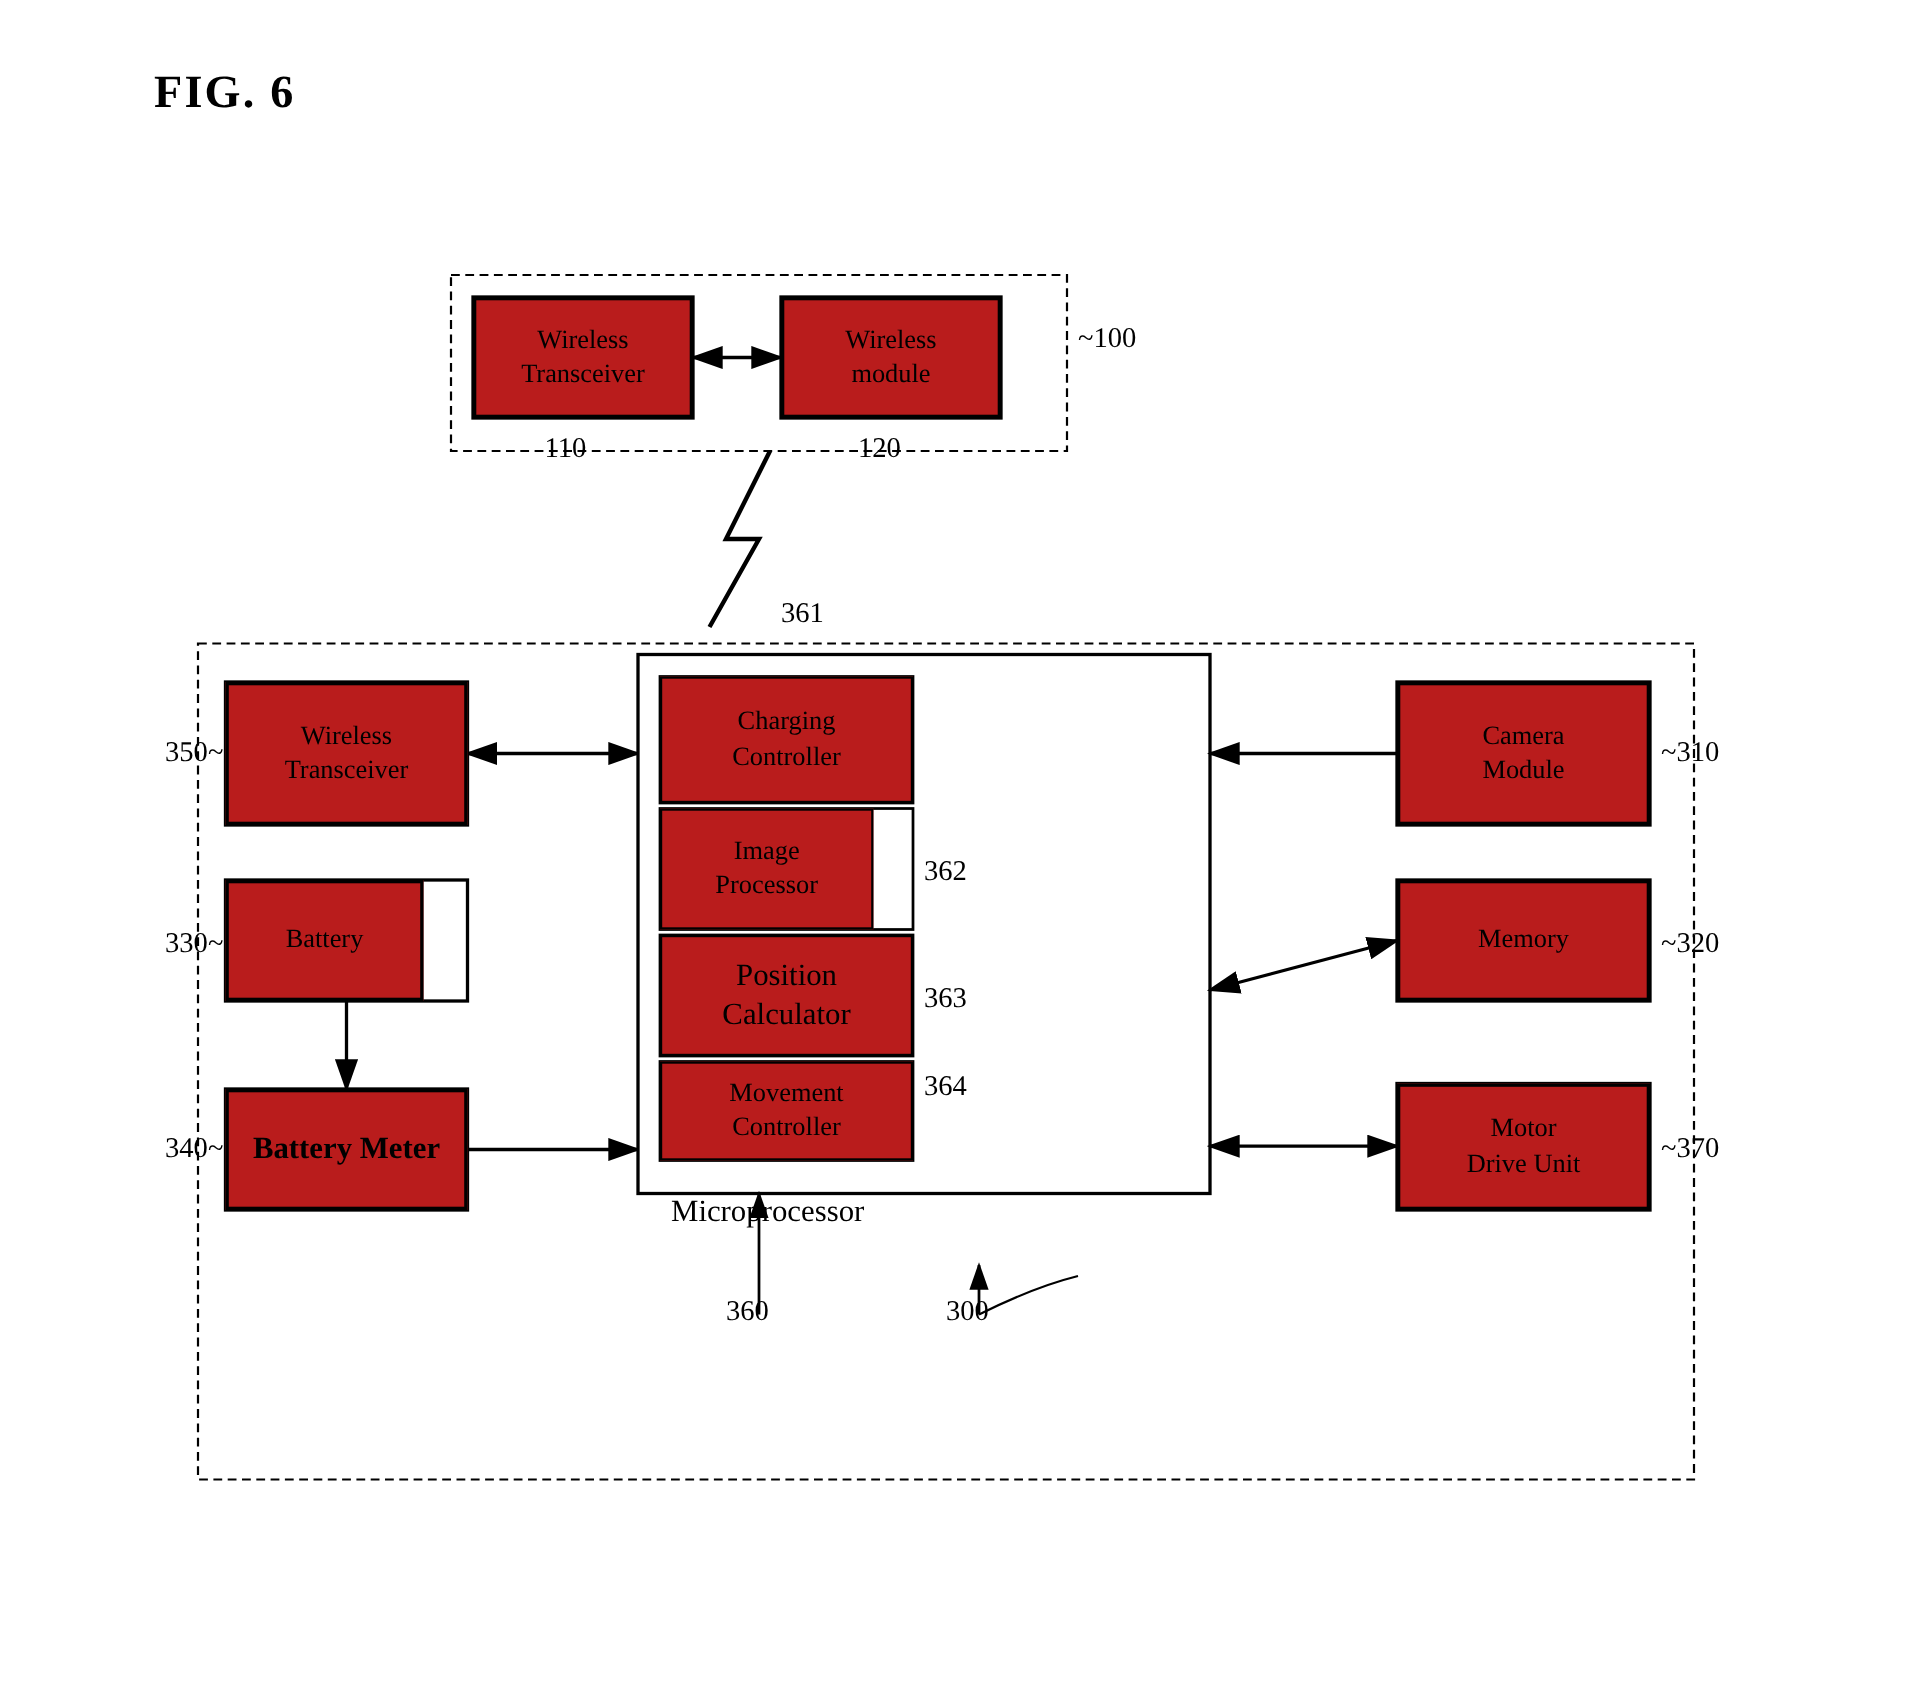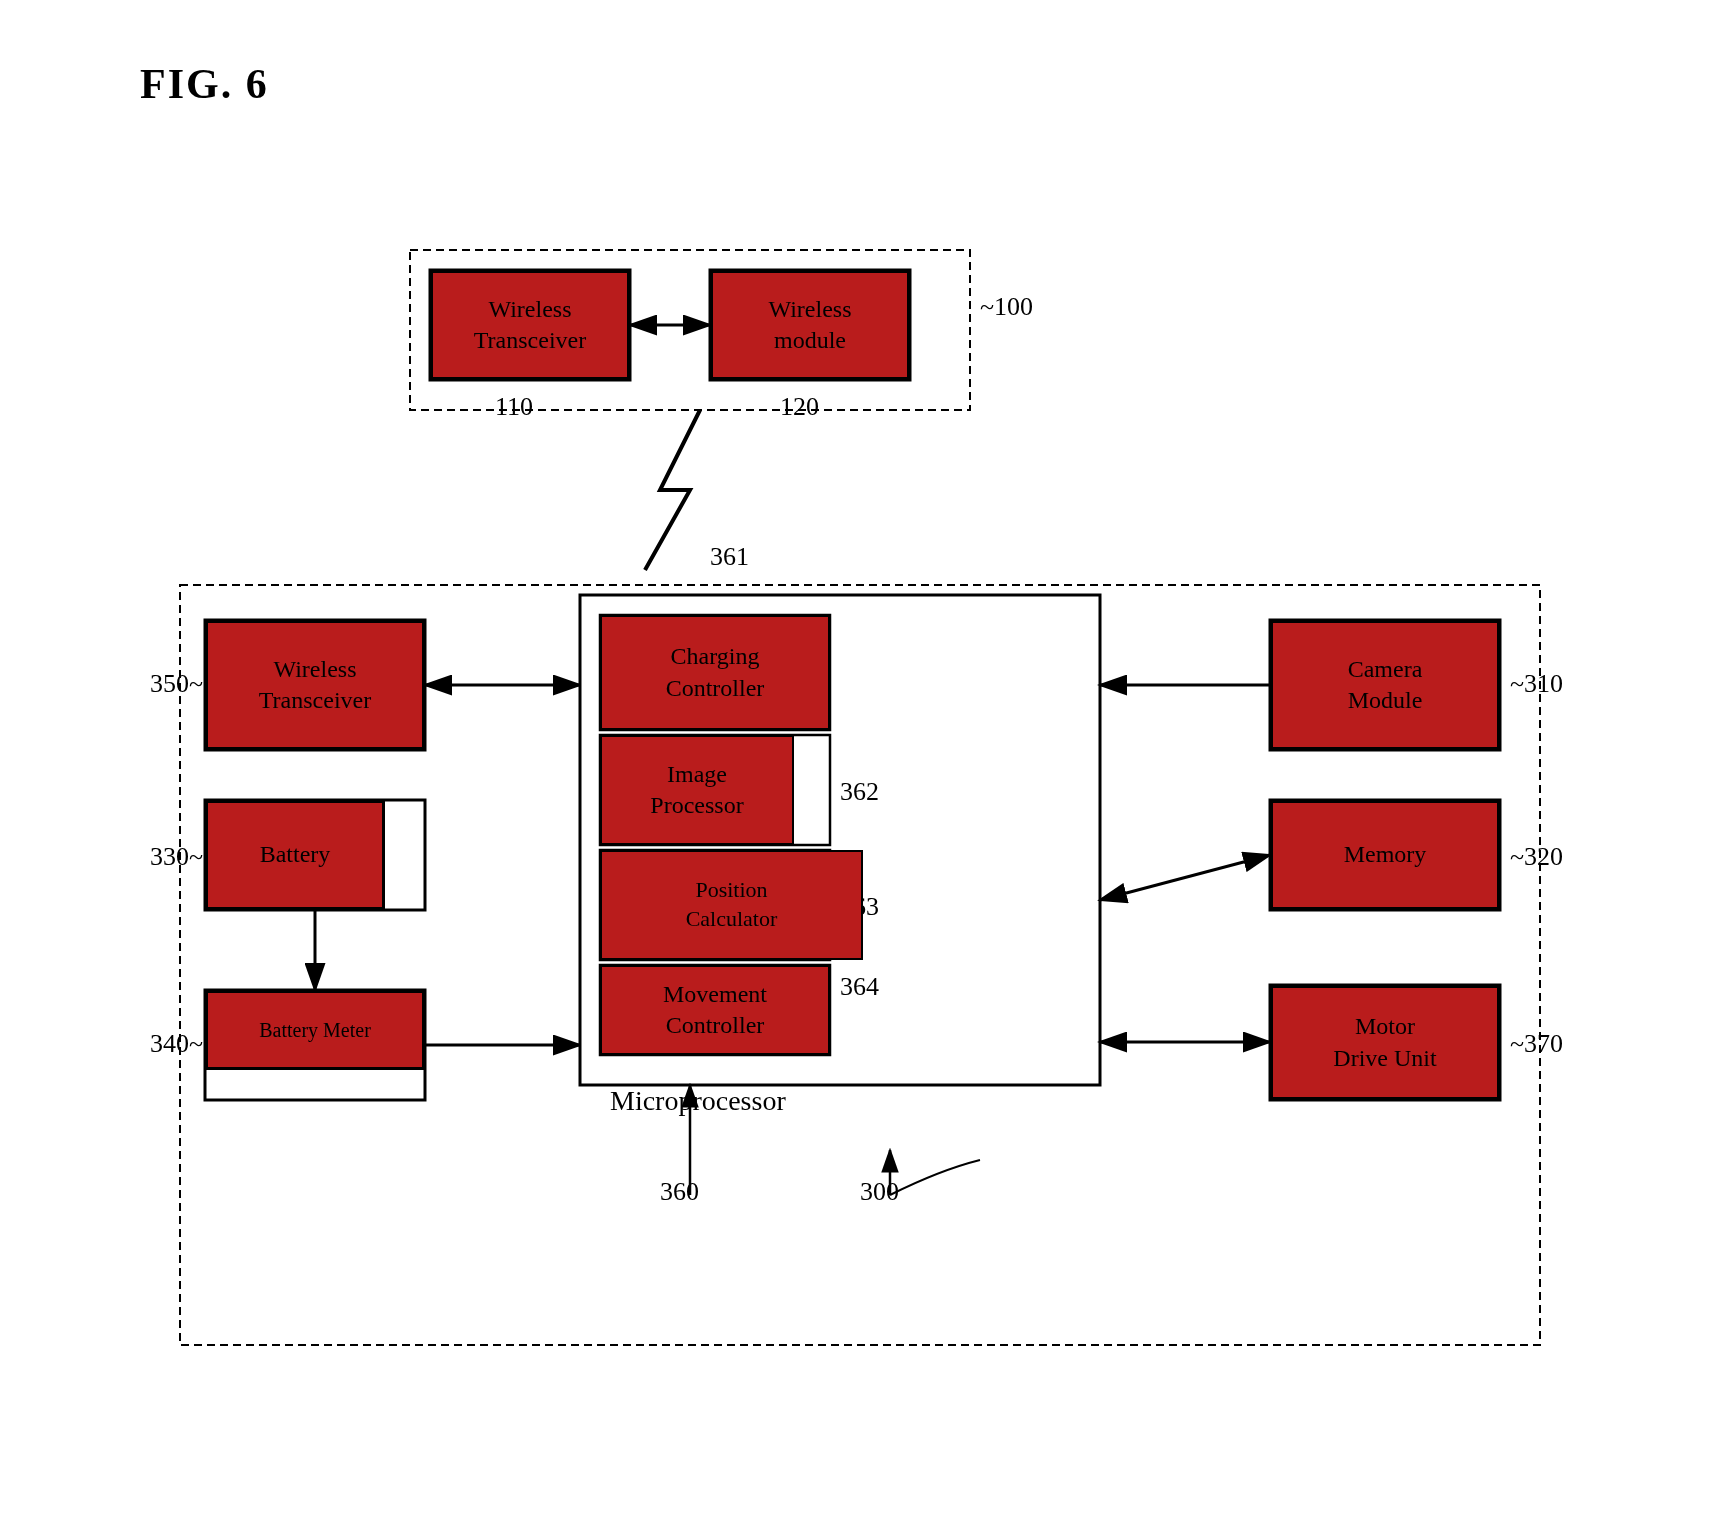--- a/index.html
+++ b/index.html
@@ -168,35 +168,35 @@
 
   <div class="box" style="left:105px; top:420px; width:220px; height:130px; font-size:24px;">
     <span style="white-space:pre-line;">Wireless
 Transceiver</span>
   </div>
 
   <div class="box" style="left:105px; top:600px; width:180px; height:110px; font-size:24px;">
     <span>Battery</span>
   </div>
 
-  <div class="box" style="left:105px; top:790px; width:220px; height:80px; font-size:20px;">
+  <div class="box" style="left:105px; top:790px; width:220px; height:110px; font-size:28px;font-weight:bold;">
     <span>Battery Meter</span>
   </div>
 
   <div class="box" style="left:500px; top:415px; width:230px; height:115px; font-size:24px; border:2.5px solid #000;">
     <span style="white-space:pre-line;">Charging
 Controller</span>
   </div>
 
   <div class="box" style="left:500px; top:535px; width:194px; height:110px; font-size:24px; border:2.5px solid #000;">
     <span style="white-space:pre-line;">Image
 Processor</span>
   </div>
 
-  <div class="box" style="left:500px; top:650px; width:263px; height:110px; font-size:22px; border:2.5px solid #000;">
+  <div class="box" style="left:500px; top:650px; width:230px; height:110px; font-size:28px; border:2.5px solid #000;">
     <span>Position<br>Calculator</span>
   </div>
 
   <div class="box" style="left:500px; top:765px; width:230px; height:90px; font-size:24px; border:2.5px solid #000;">
     <span>Movement<br>Controller</span>
   </div>
 
   <div class="box" style="left:1170px; top:420px; width:230px; height:130px; font-size:24px;">
     <span style="white-space:pre-line;">Camera
 Module</span>

